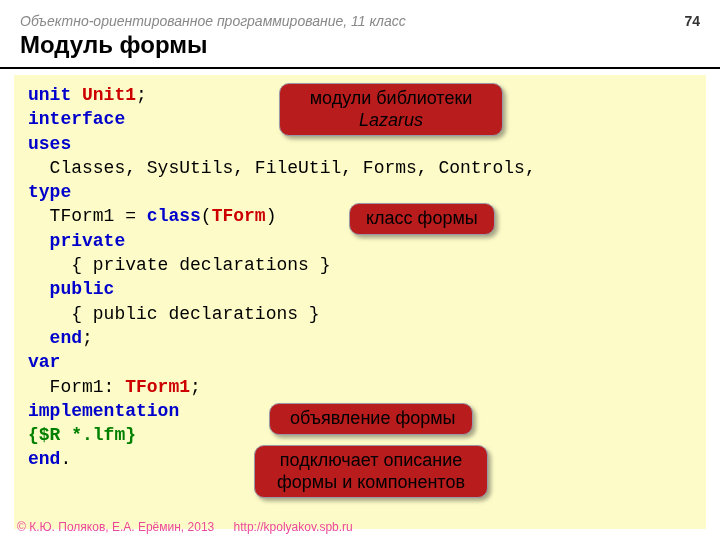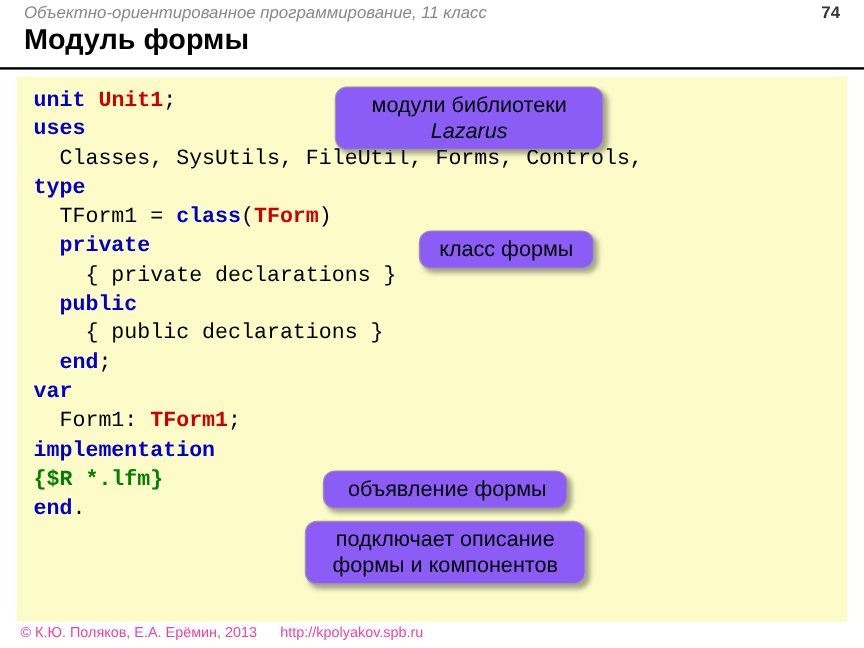--- a/index.html
+++ b/index.html
@@ -8,21 +8,21 @@
     background: #fff;
     width: 720px;
     height: 540px;
     position: relative;
     overflow: hidden;
   }
   .header {
     color: #888;
     font-style: italic;
     font-size: 14px;
-    padding: 2px 20px 0 20px;
+    padding: 13px 20px 0 20px;
     display: flex;
     justify-content: space-between;
   }
   .page-num {
     font-weight: bold;
     font-style: normal;
     color: #333;
   }
   .title {
     font-size: 24px;
@@ -40,21 +40,21 @@
     font-size: 18px;
     line-height: 1.35;
     position: relative;
     height: 438px;
   }
   .kw-blue { color: #0000cc; font-weight: bold; }
   .kw-red { color: #cc0000; font-weight: bold; }
   .kw-green { color: #008000; font-weight: bold; }
   .callout {
     position: absolute;
-    background: #8b5cf6;
+    background: #b91c1c;
     border: 1px solid #99a;
     border-radius: 10px;
     padding: 4px 16px;
     font-family: Arial, sans-serif;
     font-size: 18px;
     text-align: center;
     box-shadow: 3px 3px 4px rgba(0,0,0,0.35);
     line-height: 1.2;
   }
   .callout.c1 { top: 8px; left: 265px; width: 190px; }
@@ -76,20 +76,21 @@
 
 <div class="header">
   <span>Объектно-ориентированное программирование, 11 класс</span>
   <span class="page-num">74</span>
 </div>
 
 <div class="title">Модуль формы</div>
 
 <div class="code-block">
 <div><span class="kw-blue">unit </span><span class="kw-red">Unit1</span><span>;</span></div>
+<div class="kw-blue">interface</div>
 <div class="kw-blue">uses</div>
 <div style="white-space:pre">  Classes, SysUtils, FileUtil, Forms, Controls,</div>
 <div class="kw-blue">type</div>
 <div style="white-space:pre"><span>  TForm1 = </span><span class="kw-blue">class</span><span>(</span><span class="kw-red">TForm</span><span>)</span></div>
 <div class="kw-blue" style="white-space:pre">  private</div>
 <div style="white-space:pre">    { private declarations }</div>
 <div class="kw-blue" style="white-space:pre">  public</div>
 <div style="white-space:pre">    { public declarations }</div>
 <div style="white-space:pre"><span class="kw-blue">  end</span><span>;</span></div>
 <div class="kw-blue">var</div>

